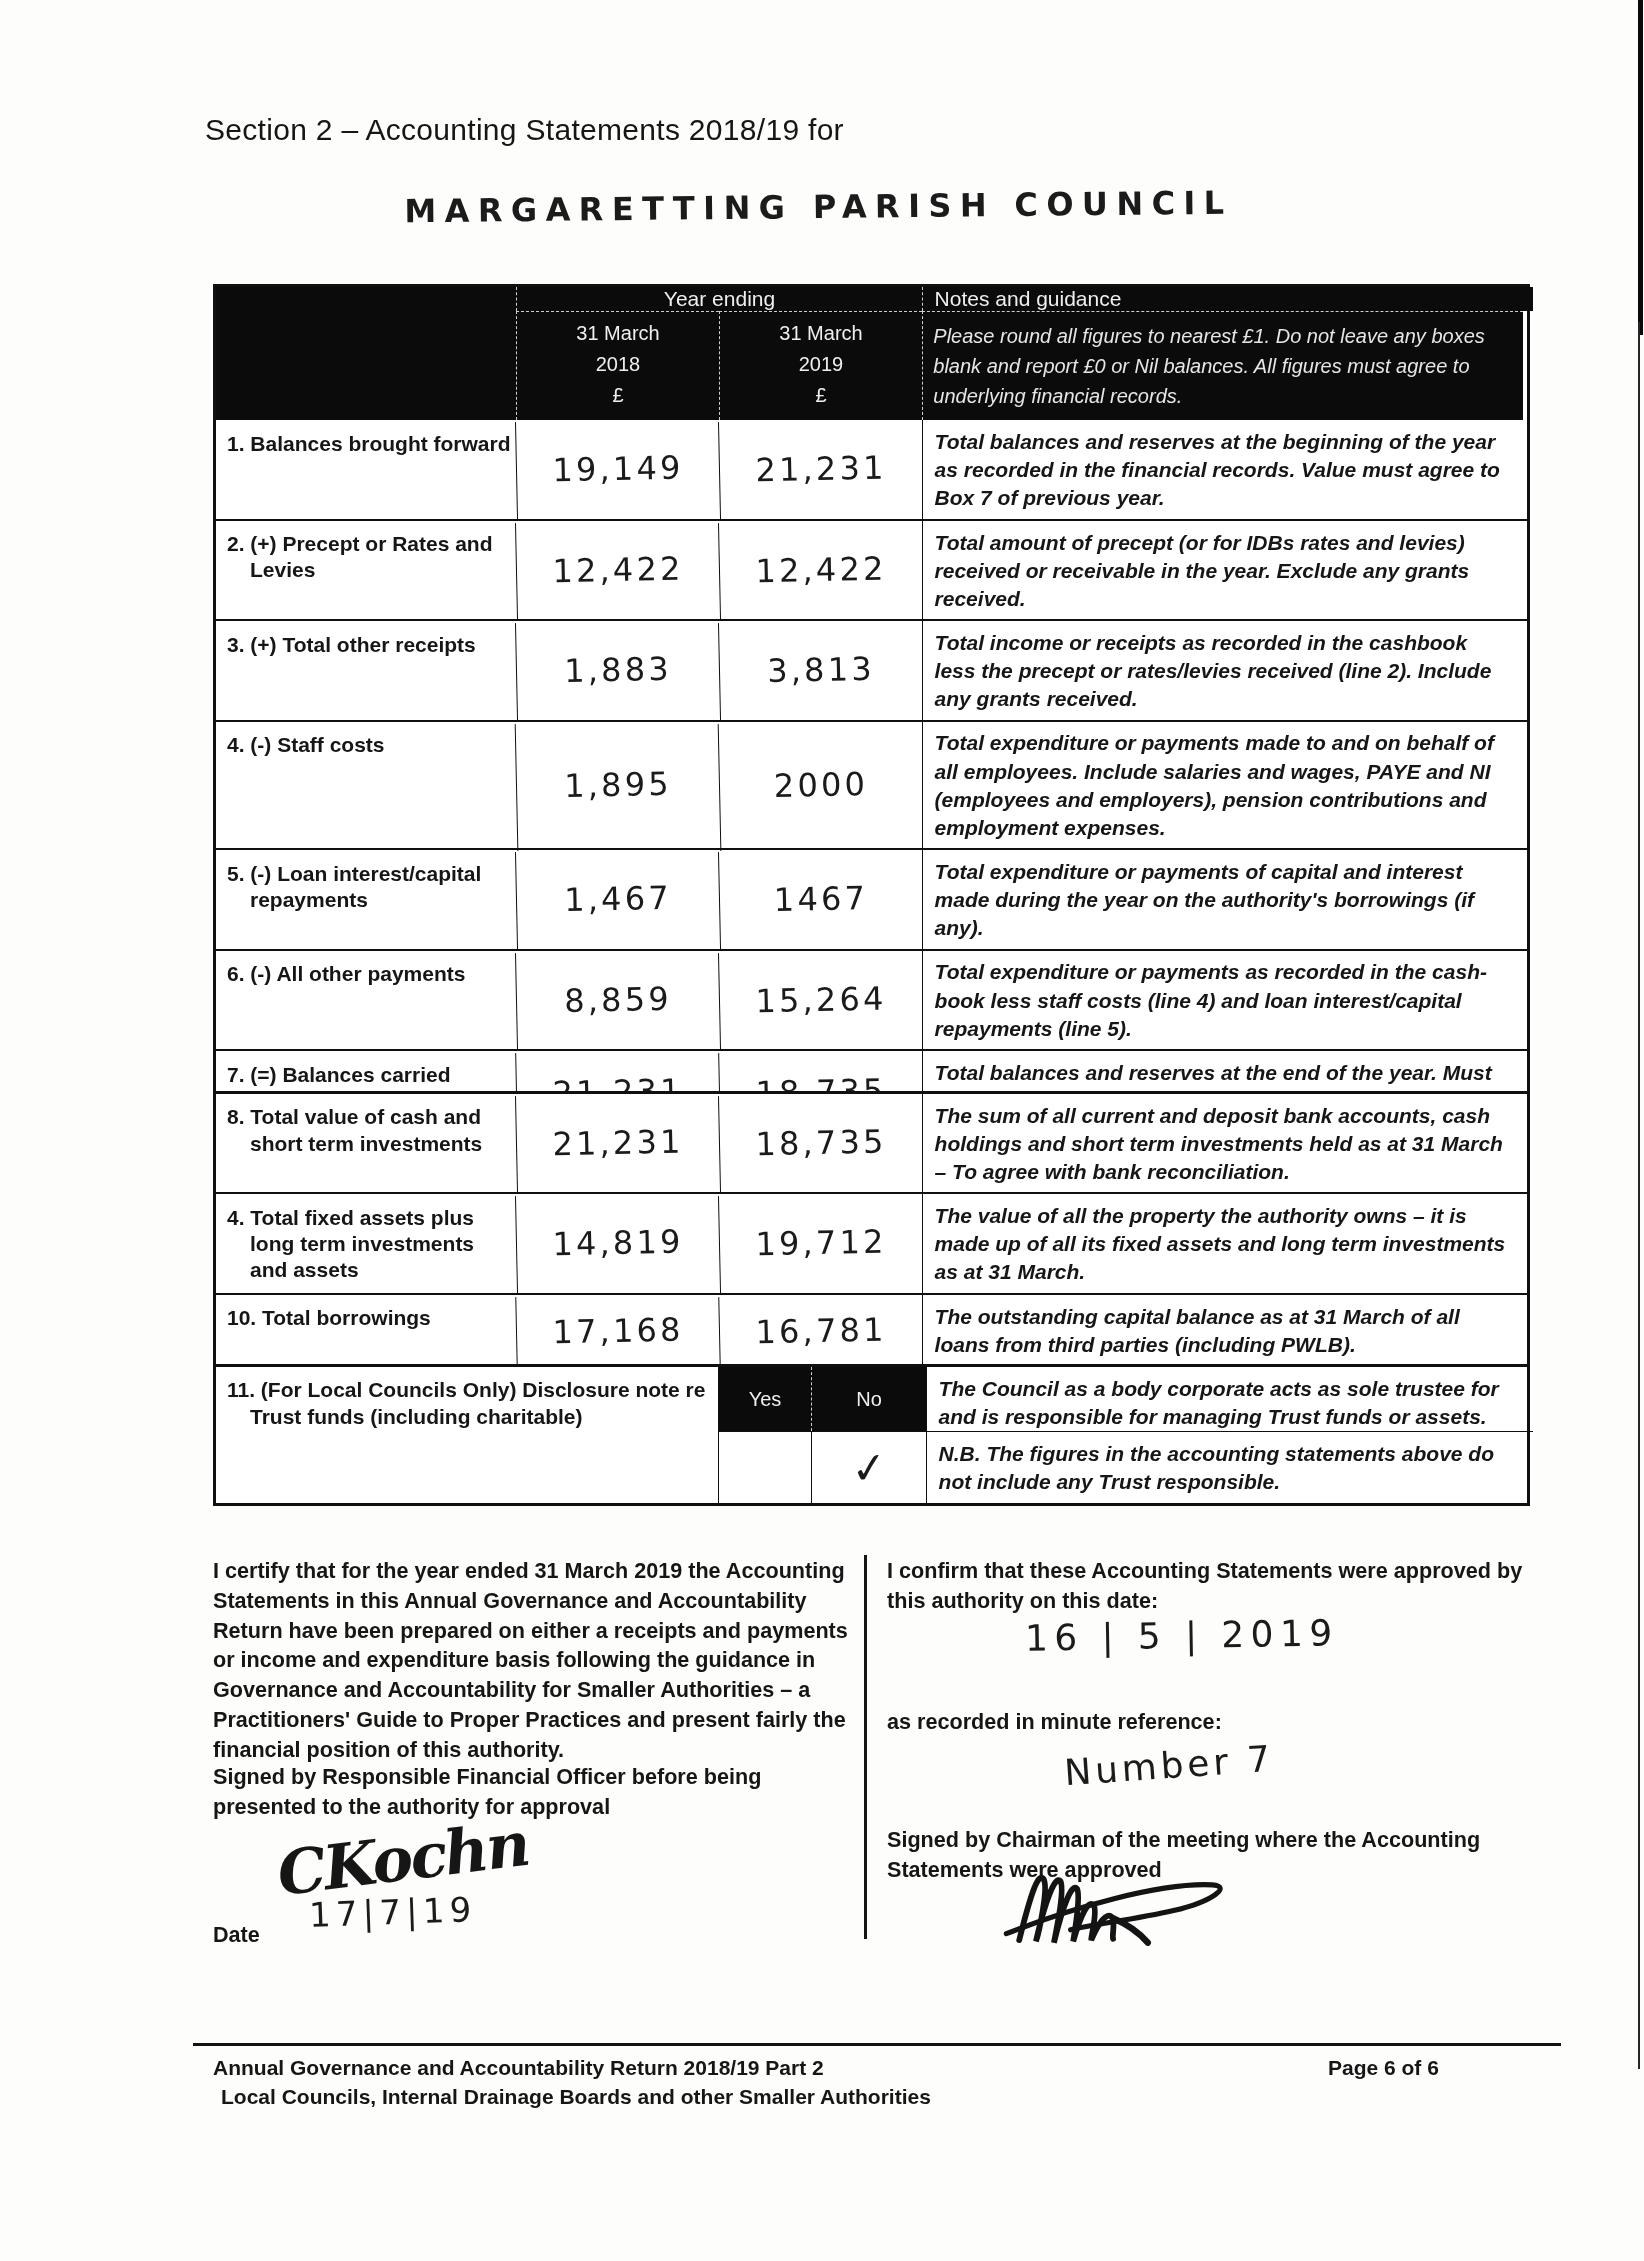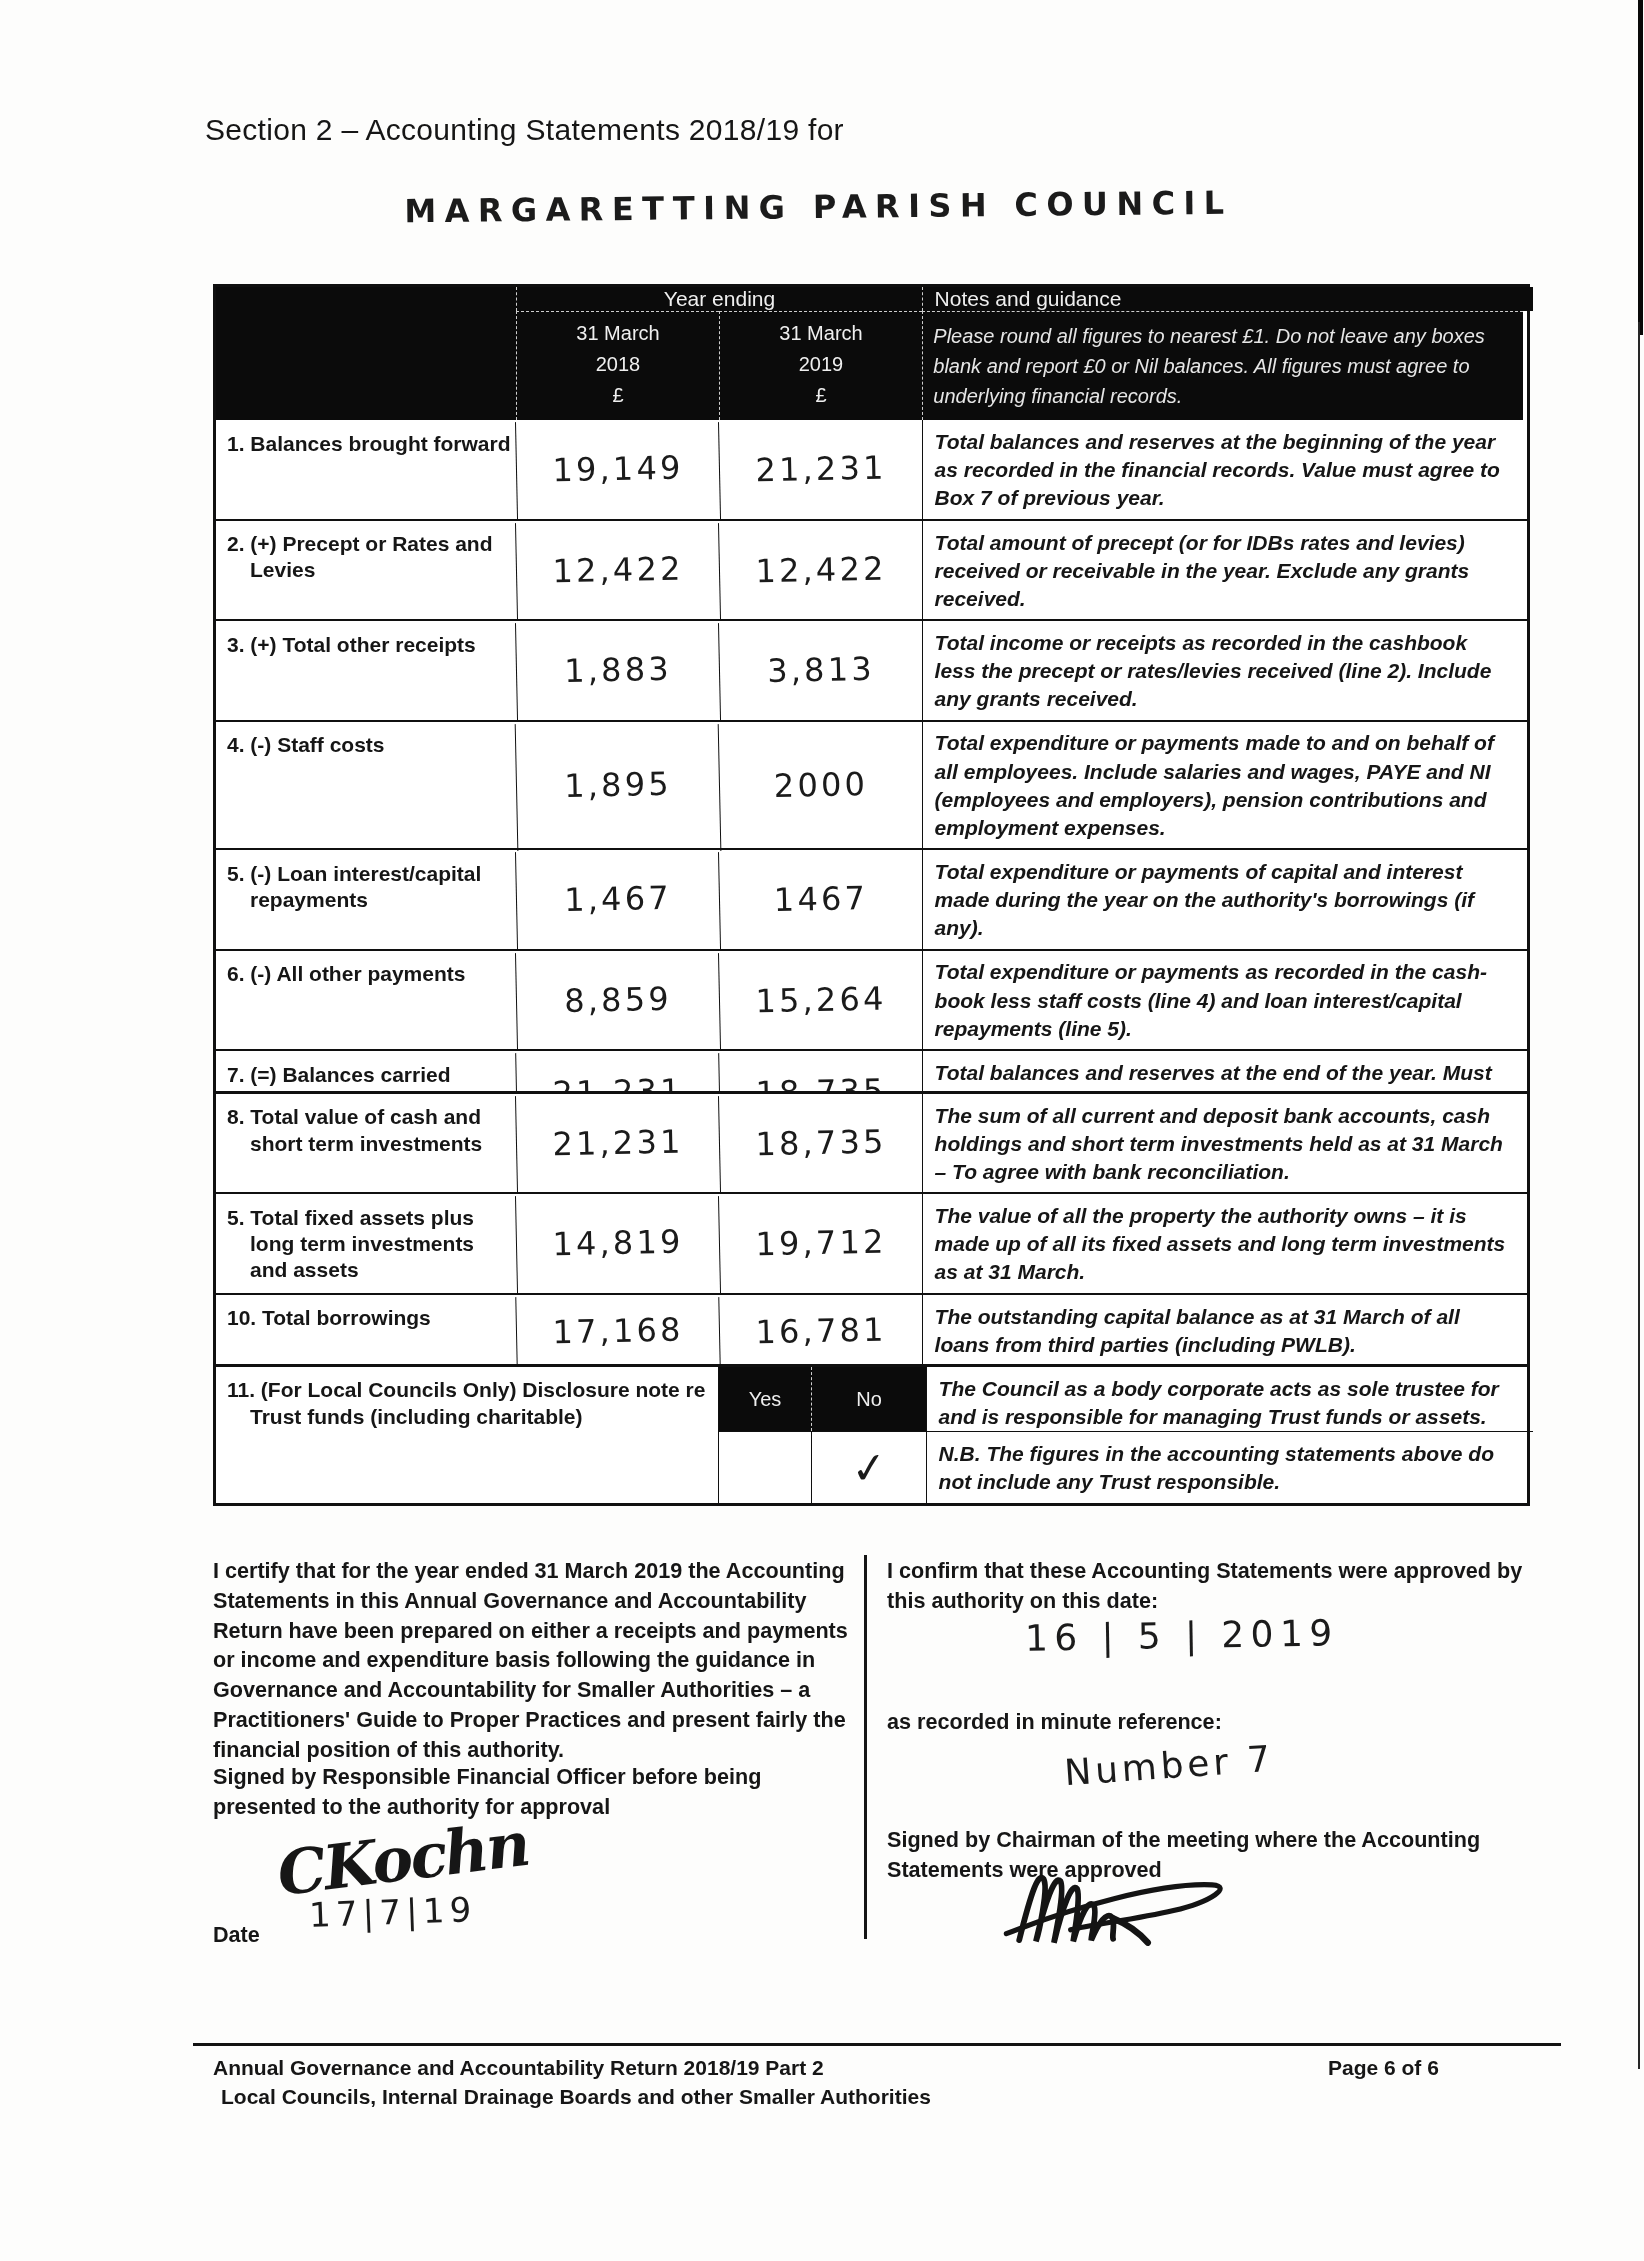--- a/index.html
+++ b/index.html
@@ -132,21 +132,21 @@
   <div class="abs tblock" style="top:1091px;">
     <div>
   <div class="trow" style="border-top: none; min-height: 92px;">
     <div class="cell lbl">8. Total value of cash and short term investments</div>
     <div class="cell val hand">21,231</div>
     <div class="cell val hand">18,735</div>
     <div class="cell notes"><span>The sum of all current and deposit bank accounts, cash holdings and short term investments held as at 31 March – </span><span class="bold">To agree with bank reconciliation.</span></div>
   </div>
 
   <div class="trow" style="min-height: 91px;">
-    <div class="cell lbl">5. Total fixed assets plus long term investments and assets</div>
+    <div class="cell lbl">4. Total fixed assets plus long term investments and assets</div>
     <div class="cell val hand">14,819</div>
     <div class="cell val hand">19,712</div>
     <div class="cell notes"><span>The value of all the property the authority owns – it is made up of all its fixed assets and long term investments as at 31 March.</span><span class="bold"></span></div>
   </div>
 
   <div class="trow" style="min-height: 72px;">
     <div class="cell lbl">10. Total borrowings</div>
     <div class="cell val hand">17,168</div>
     <div class="cell val hand">16,781</div>
     <div class="cell notes"><span>The outstanding capital balance as at 31 March of all loans from third parties (including PWLB).</span><span class="bold"></span></div>

